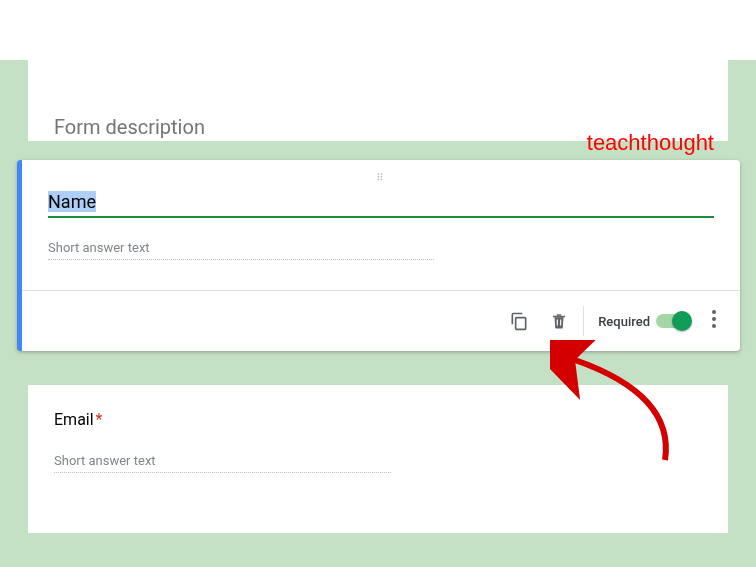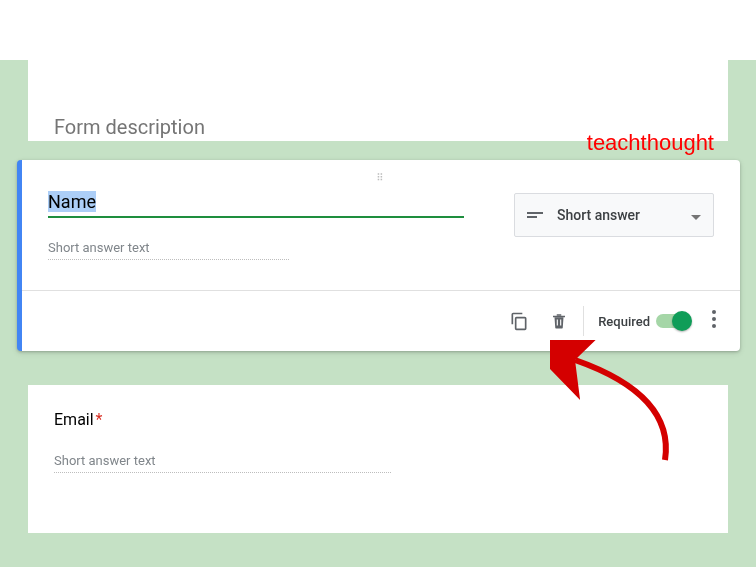--- a/index.html
+++ b/index.html
@@ -233,32 +233,20 @@
   <div class="drag-handle">
     <span class="drag-dots">⠿</span>
   </div>
   <div class="card-body">
     <div class="question-left">
       <div class="question-title-wrap">
         <span class="question-title"><span class="sel">Name</span></span>
       </div>
       <div class="answer-preview">Short answer text</div>
     </div>
-    <div class="type-dropdown">
-      <span class="type-icon">
-        <span class="line-long"></span>
-        <span class="line-short"></span>
-      </span>
-      <span class="type-label">Short answer</span>
-      <span class="chevron">
-        <svg width="10" height="6" viewBox="0 0 10 6">
-            <path d="M0 0 L5 5 L10 0 Z" fill="#757575"></path>
-          </svg>
-      </span>
-    </div>
   </div>
   <div class="card-divider"></div>
   <div class="card-footer">
     <div class="icon-btn" title="Duplicate">
       <svg width="20" height="20" viewBox="0 0 24 24" fill="none" stroke="#5f6368" stroke-width="2">
         <rect x="8" y="8" width="12" height="14" rx="1"></rect>
         <path d="M4 16 V4 a1 1 0 0 1 1-1 h11"></path>
       </svg>
     </div>
     <div class="icon-btn" title="Delete">

